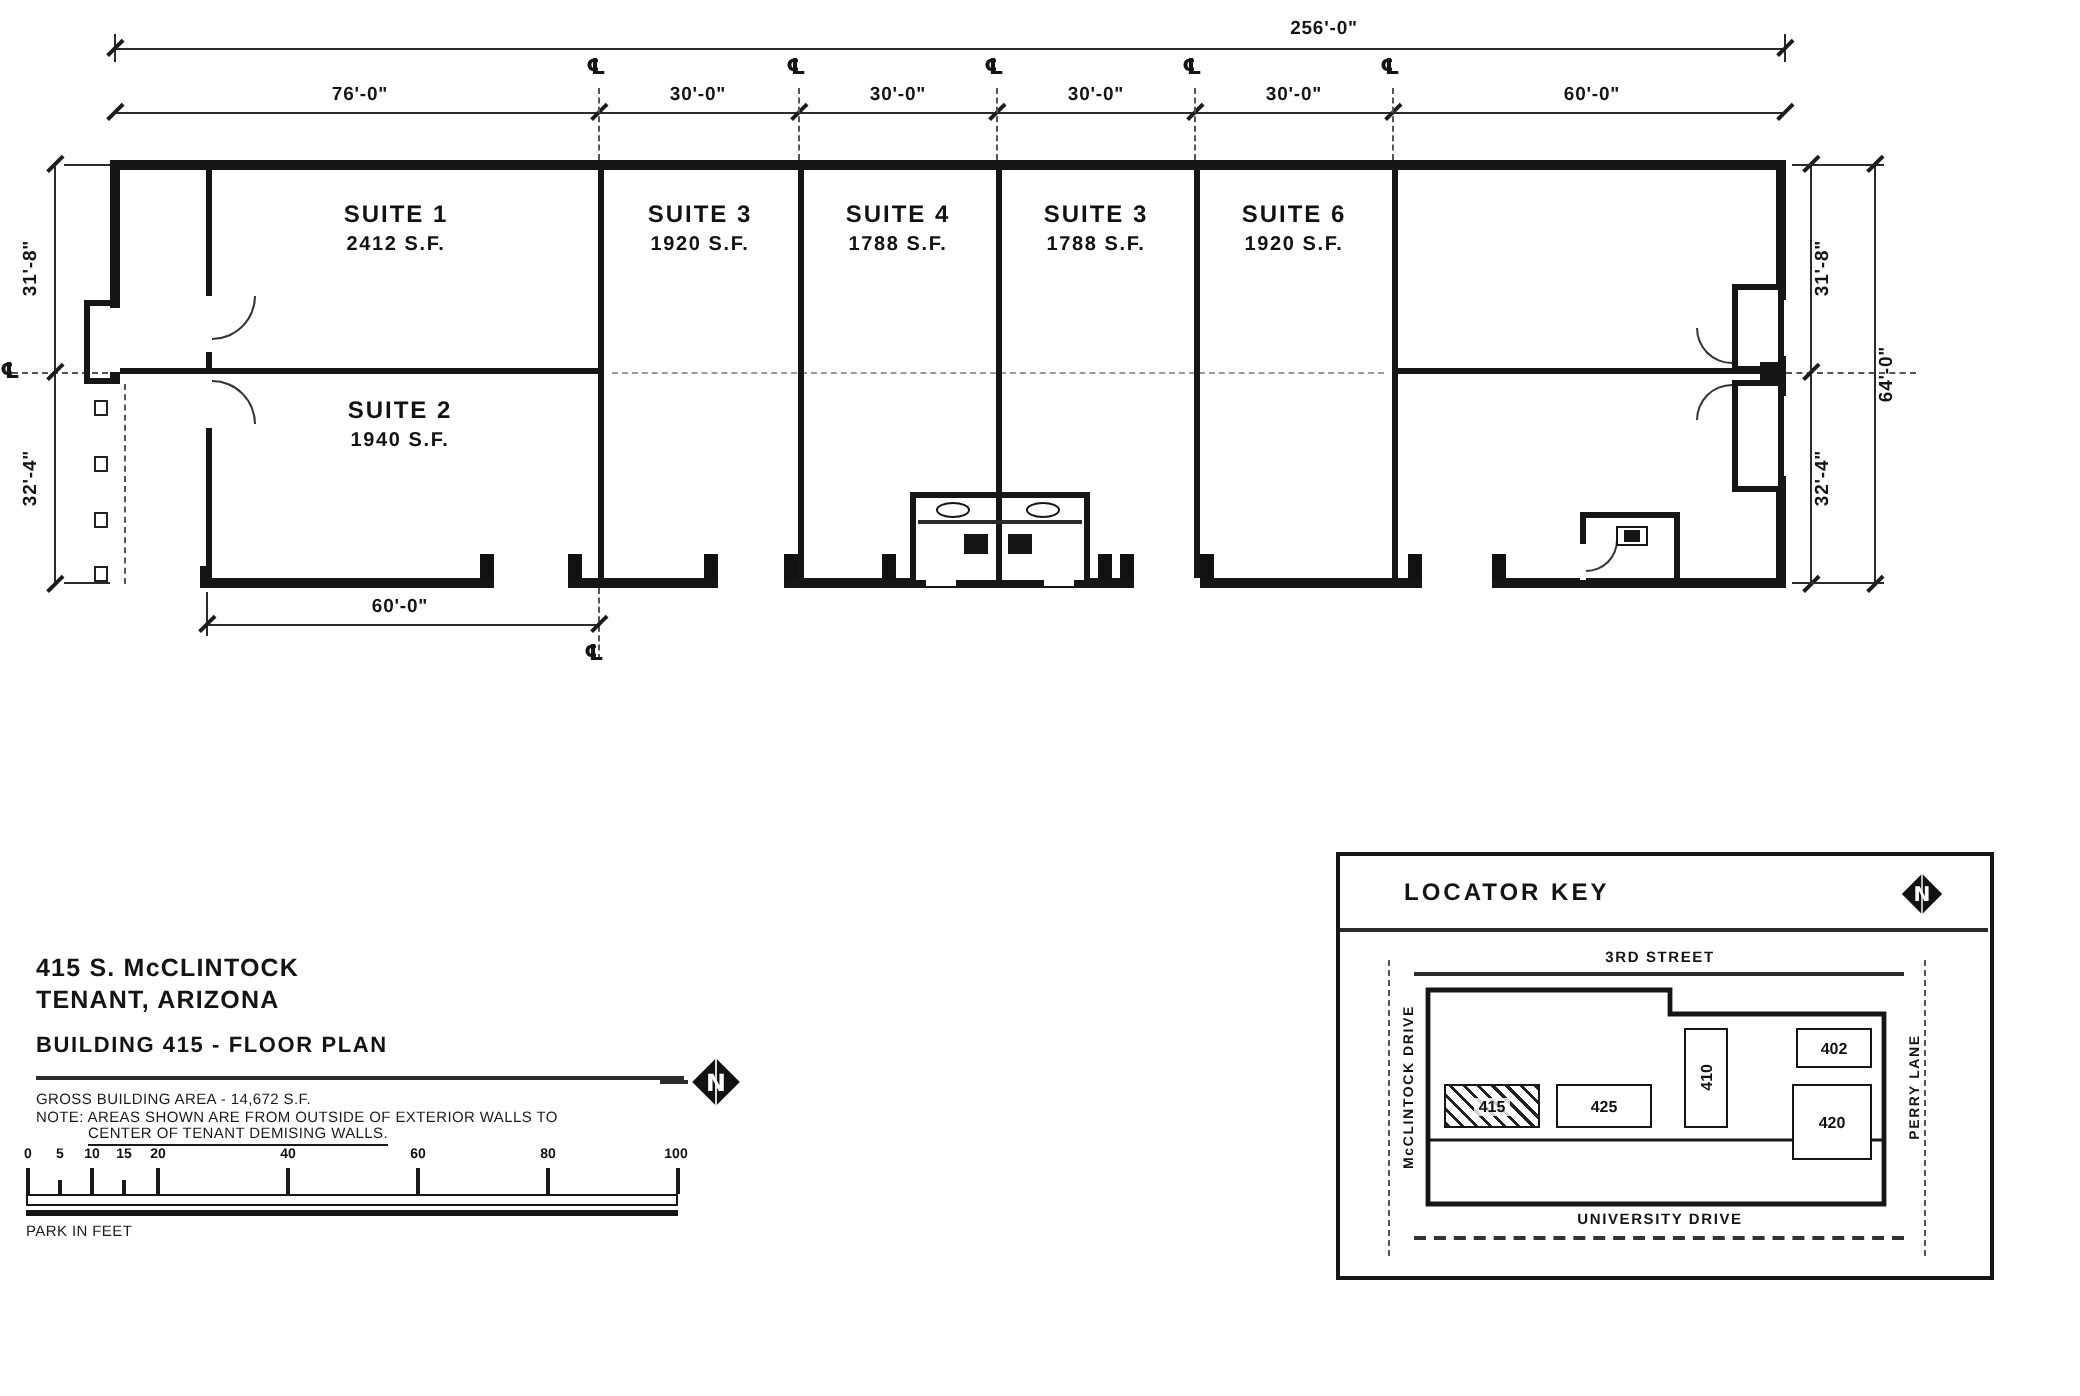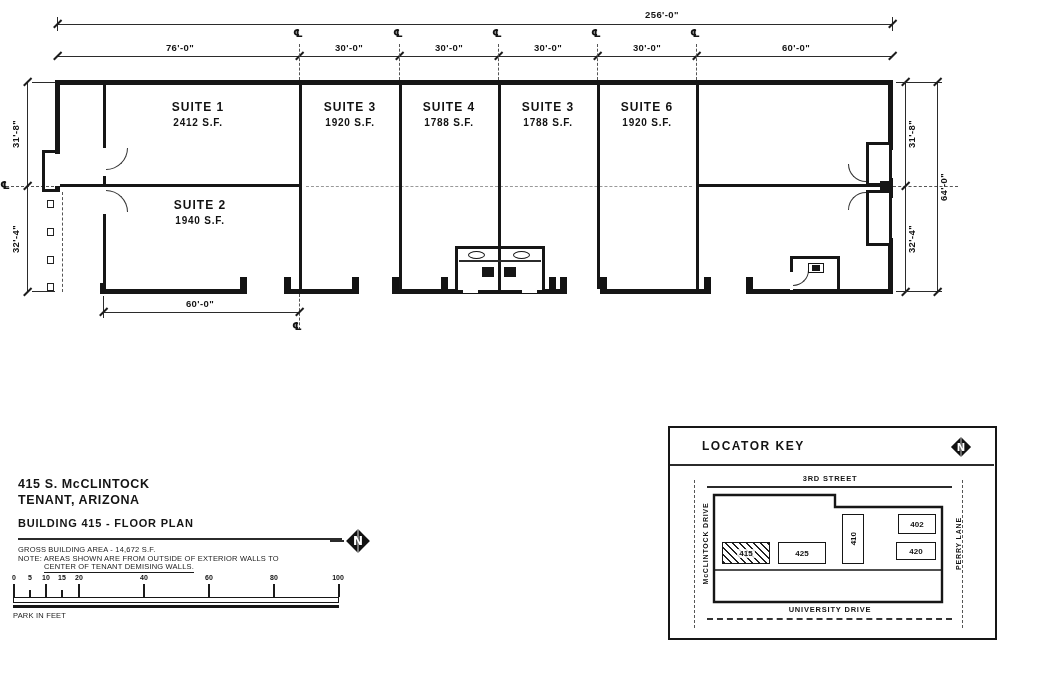--- a/index.html
+++ b/index.html
@@ -264,21 +264,21 @@
       </div>
     <div class="bldg" style="left:108px;top:114px;width:48px;height:22px">
         <span>425</span>
       </div>
     <div class="bldg" style="left:172px;top:86px;width:22px;height:50px">
         <span style="writing-mode:vertical-rl;transform:rotate(180deg)">410</span>
       </div>
     <div class="bldg" style="left:228px;top:86px;width:38px;height:20px">
         <span>402</span>
       </div>
-    <div class="bldg" style="left:226px;top:114px;width:40px;height:18px">
+    <div class="bldg" style="left:226px;top:114px;width:40px;height:38px">
         <span>420</span>
       </div>
 
     <div class="lk-lbl" style="left:60px;top:177px;width:200px">UNIVERSITY DRIVE</div>
     <i class="dashh" style="left:37px;top:190px;width:245px;border-top:2px dashed #333;position:absolute"></i>
 
     <div class="lk-lbl" style="left:-25px;top:112px;width:120px;transform:rotate(-90deg);font-size:7px">McCLINTOCK DRIVE</div>
     <i class="dashv" style="left:24px;top:52px;height:148px;position:absolute"></i>
     <div class="lk-lbl" style="left:243px;top:112px;width:90px;transform:rotate(-90deg);font-size:7px">PERRY LANE</div>
     <i class="dashv" style="left:292px;top:52px;height:148px;position:absolute"></i>

